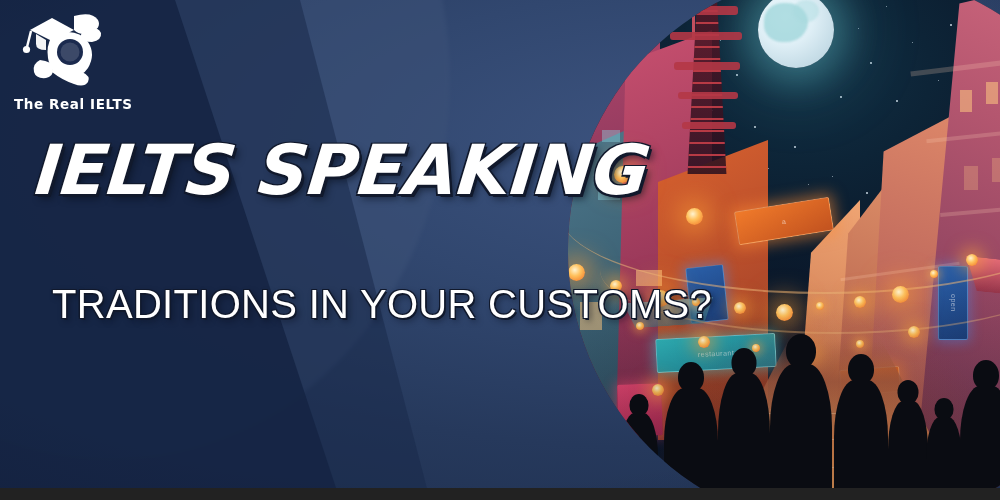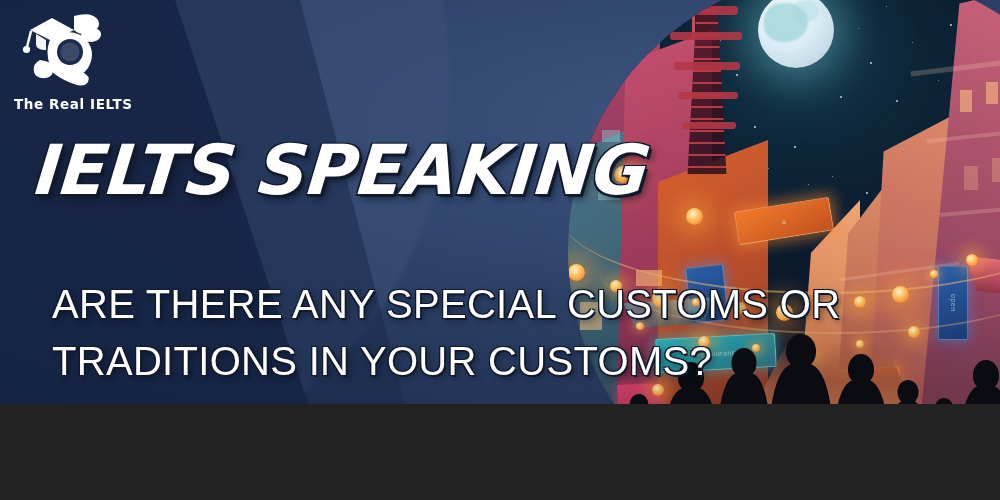--- a/index.html
+++ b/index.html
@@ -1,20 +1,20 @@
 <!DOCTYPE html>
 <html><head>
 <meta charset="utf-8">
 <title>IELTS Speaking Banner</title>
 <style>
   * { margin:0; padding:0; box-sizing:border-box; }
   html,body{ background:#222; }
   .stage{
     position:relative;
-    width:1000px; height:404px;
+    width:1000px; height:488px;
     overflow:hidden;
     font-family:"Liberation Sans", sans-serif;
     background:#1e2f55;
   }
 
   
   .bg-base{
     position:absolute; inset:0;
     background:
       radial-gradient(120% 100% at 70% 30%, #3d5480 0%, #31476f 32%, #26395c 62%, #1d2d4c 100%);
@@ -486,17 +486,16 @@
           <path d="M30 62 Q40 70 52 74 Q62 78 66 72 Q69 66 60 62 Q48 58 36 56 Q30 57 30 62 Z"></path>
         </g>
       </svg>
     </div>
     <div class="logo-text">The Real IELTS</div>
   </div>
 
   <div class="title">IELTS SPEAKING</div>
 
   <div class="subtitle">
-    <span class="line1">ARE THERE ANY SPECIAL CUSTOMS OR</span>
     <span class="line2">TRADITIONS IN YOUR CUSTOMS?</span>
   </div>
 
 </div>
 
 </body></html>

